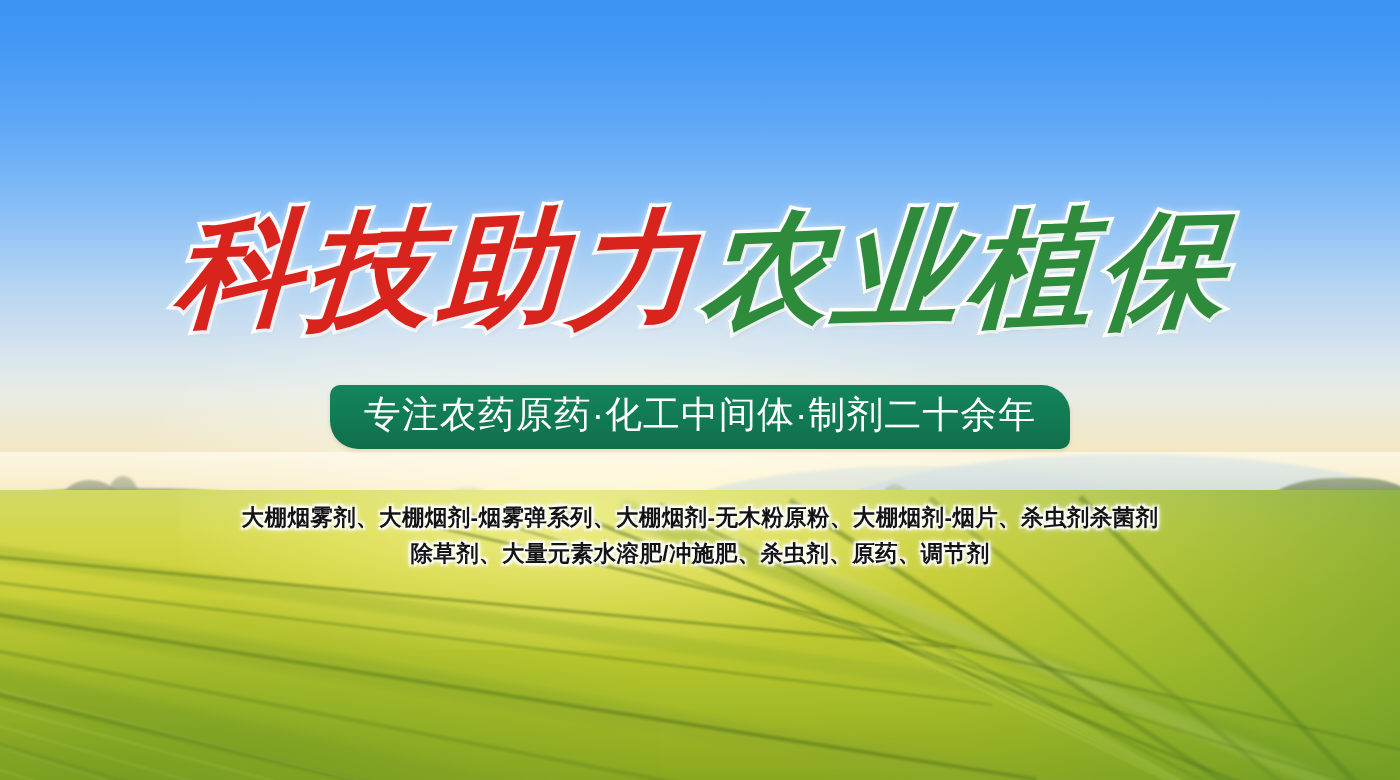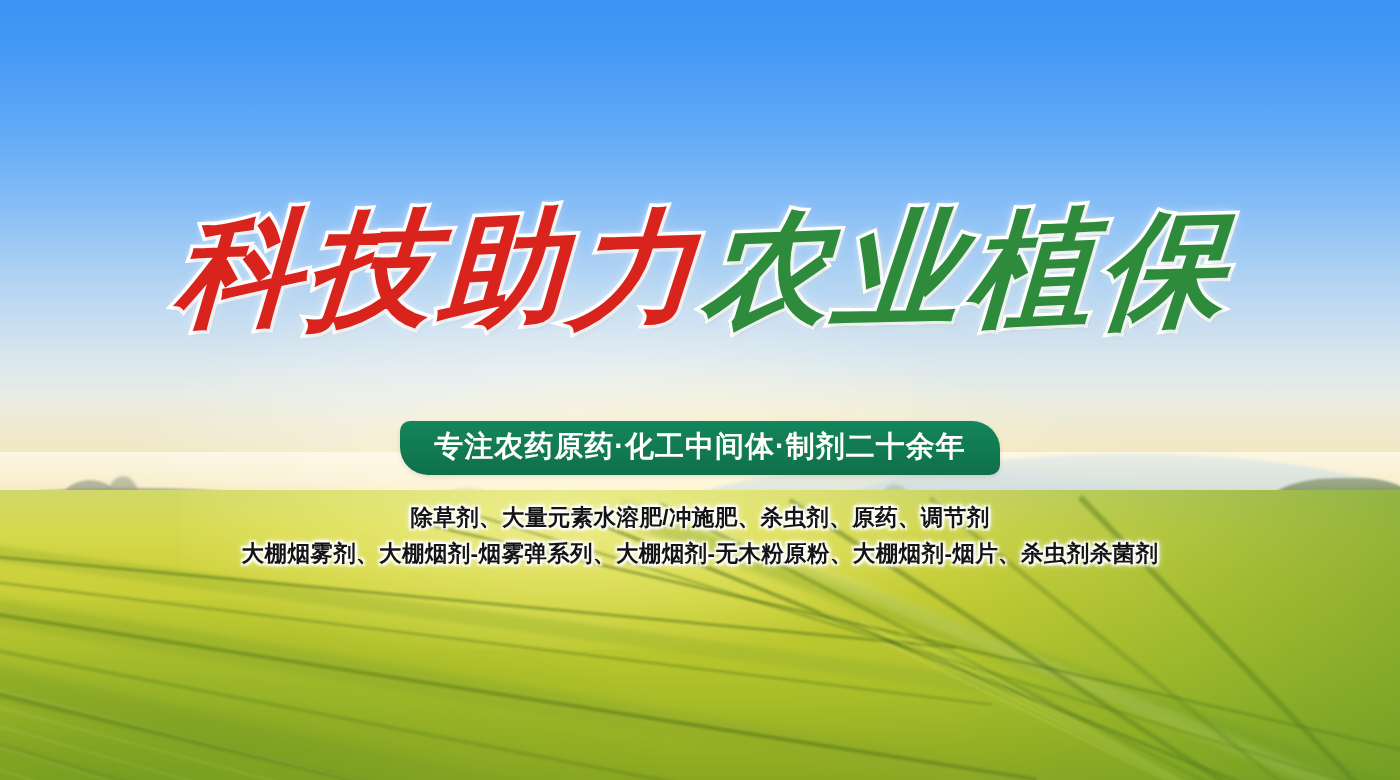--- a/index.html
+++ b/index.html
@@ -279,27 +279,26 @@
     width: 1400px;
     text-align: center;
   }
   .pill {
     display: inline-block;
     background: #13805a;
     background: linear-gradient(to bottom, #14855c 0%, #117a52 55%, #0f6f4a 100%);
     color: #ffffff;
     border-radius: 10px 28px 10px 28px;
     padding: 9px 34px 12px 34px;
-    font-size: 29px;
-    font-weight: 700;
+    font-size: 37px;
+    font-weight: 400;
     letter-spacing: 1px;
     line-height: 1.15;
     box-shadow: 0 2px 5px rgba(0,0,0,0.10);
     white-space: nowrap;
-    margin-top: 36px;
   }
 
   
   .products {
     position: absolute;
     left: 0; top: 500px;
     width: 1400px;
     text-align: center;
     pointer-events: none;
   }
@@ -392,17 +391,17 @@
 
   <div class="title">
     <span class="ch red">科</span><span class="ch red">技</span><span class="ch red">助</span><span class="ch red">力</span><span class="ch green">农</span><span class="ch green">业</span><span class="ch green">植</span><span class="ch green">保</span>
   </div>
 
   <div class="pill-wrap">
     <span class="pill">专注农药原药·化工中间体·制剂二十余年</span>
   </div>
 
   <div class="products">
+    <span class="line">大棚烟雾剂、大棚烟剂-烟雾弹系列、大棚烟剂-无木粉原粉、大棚烟剂-烟片、杀虫剂杀菌剂</span>
     <span class="line">除草剂、大量元素水溶肥/冲施肥、杀虫剂、原药、调节剂</span>
-    <span class="line">大棚烟雾剂、大棚烟剂-烟雾弹系列、大棚烟剂-无木粉原粉、大棚烟剂-烟片、杀虫剂杀菌剂</span>
   </div>
 
 </div>
 
 </body></html>

